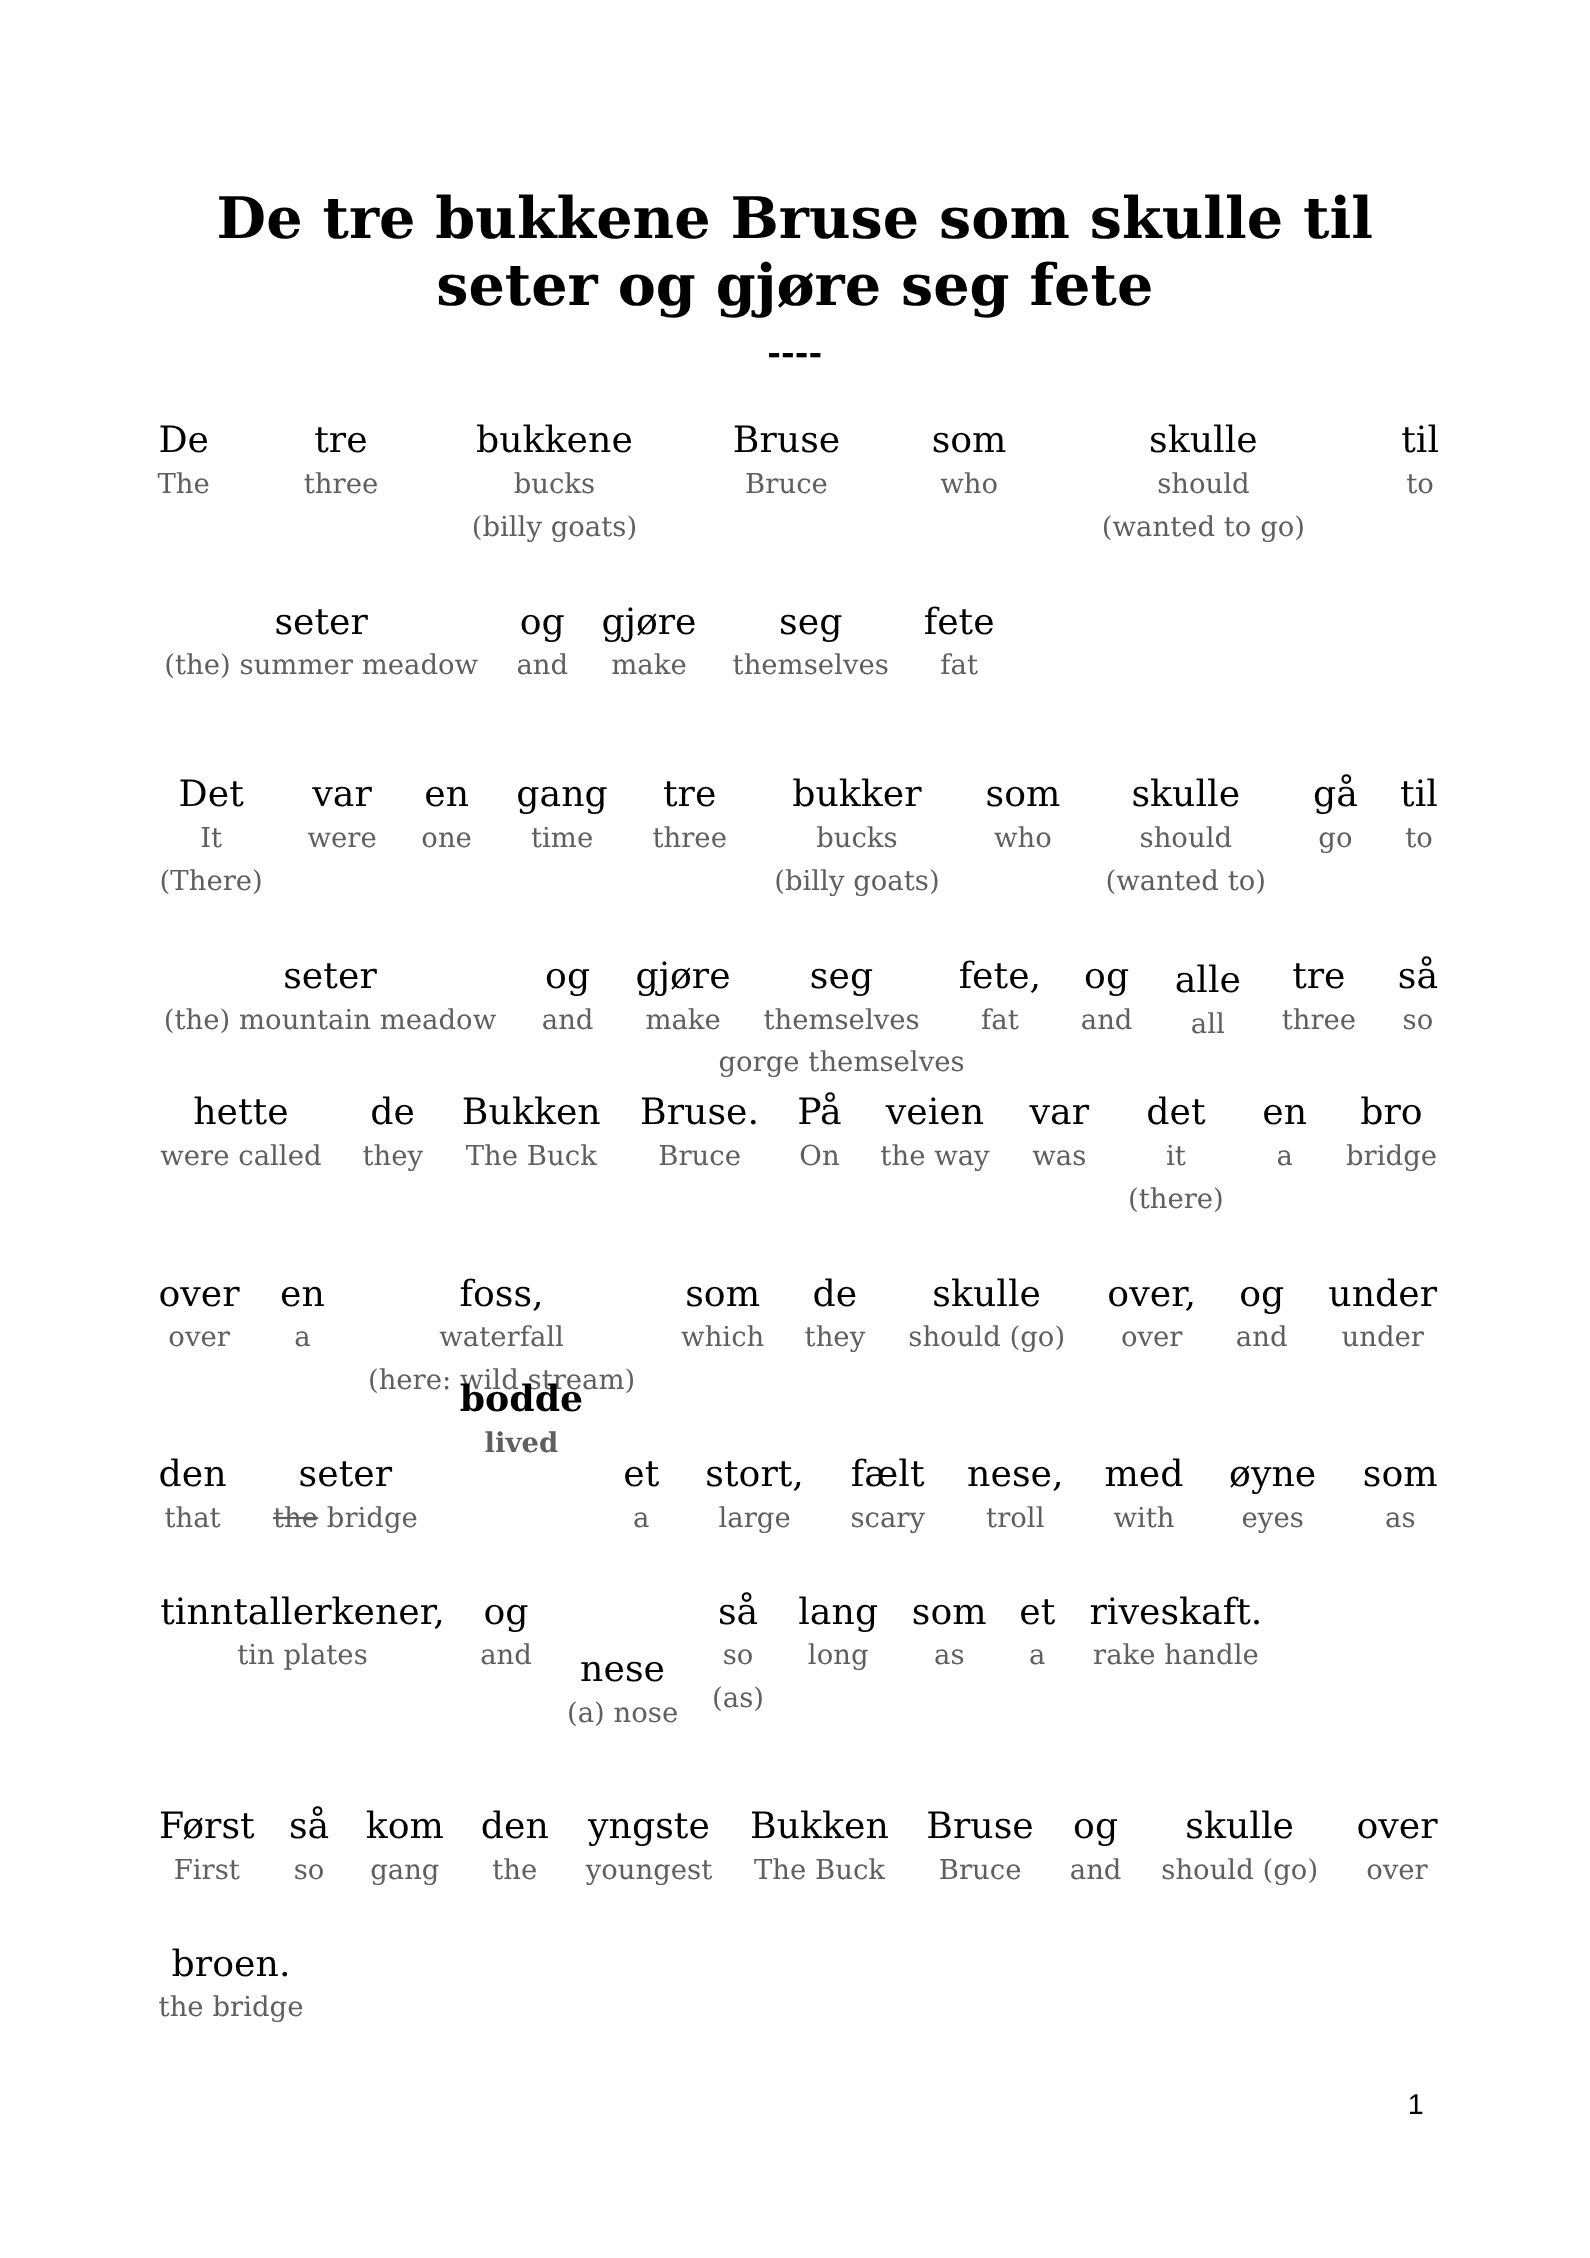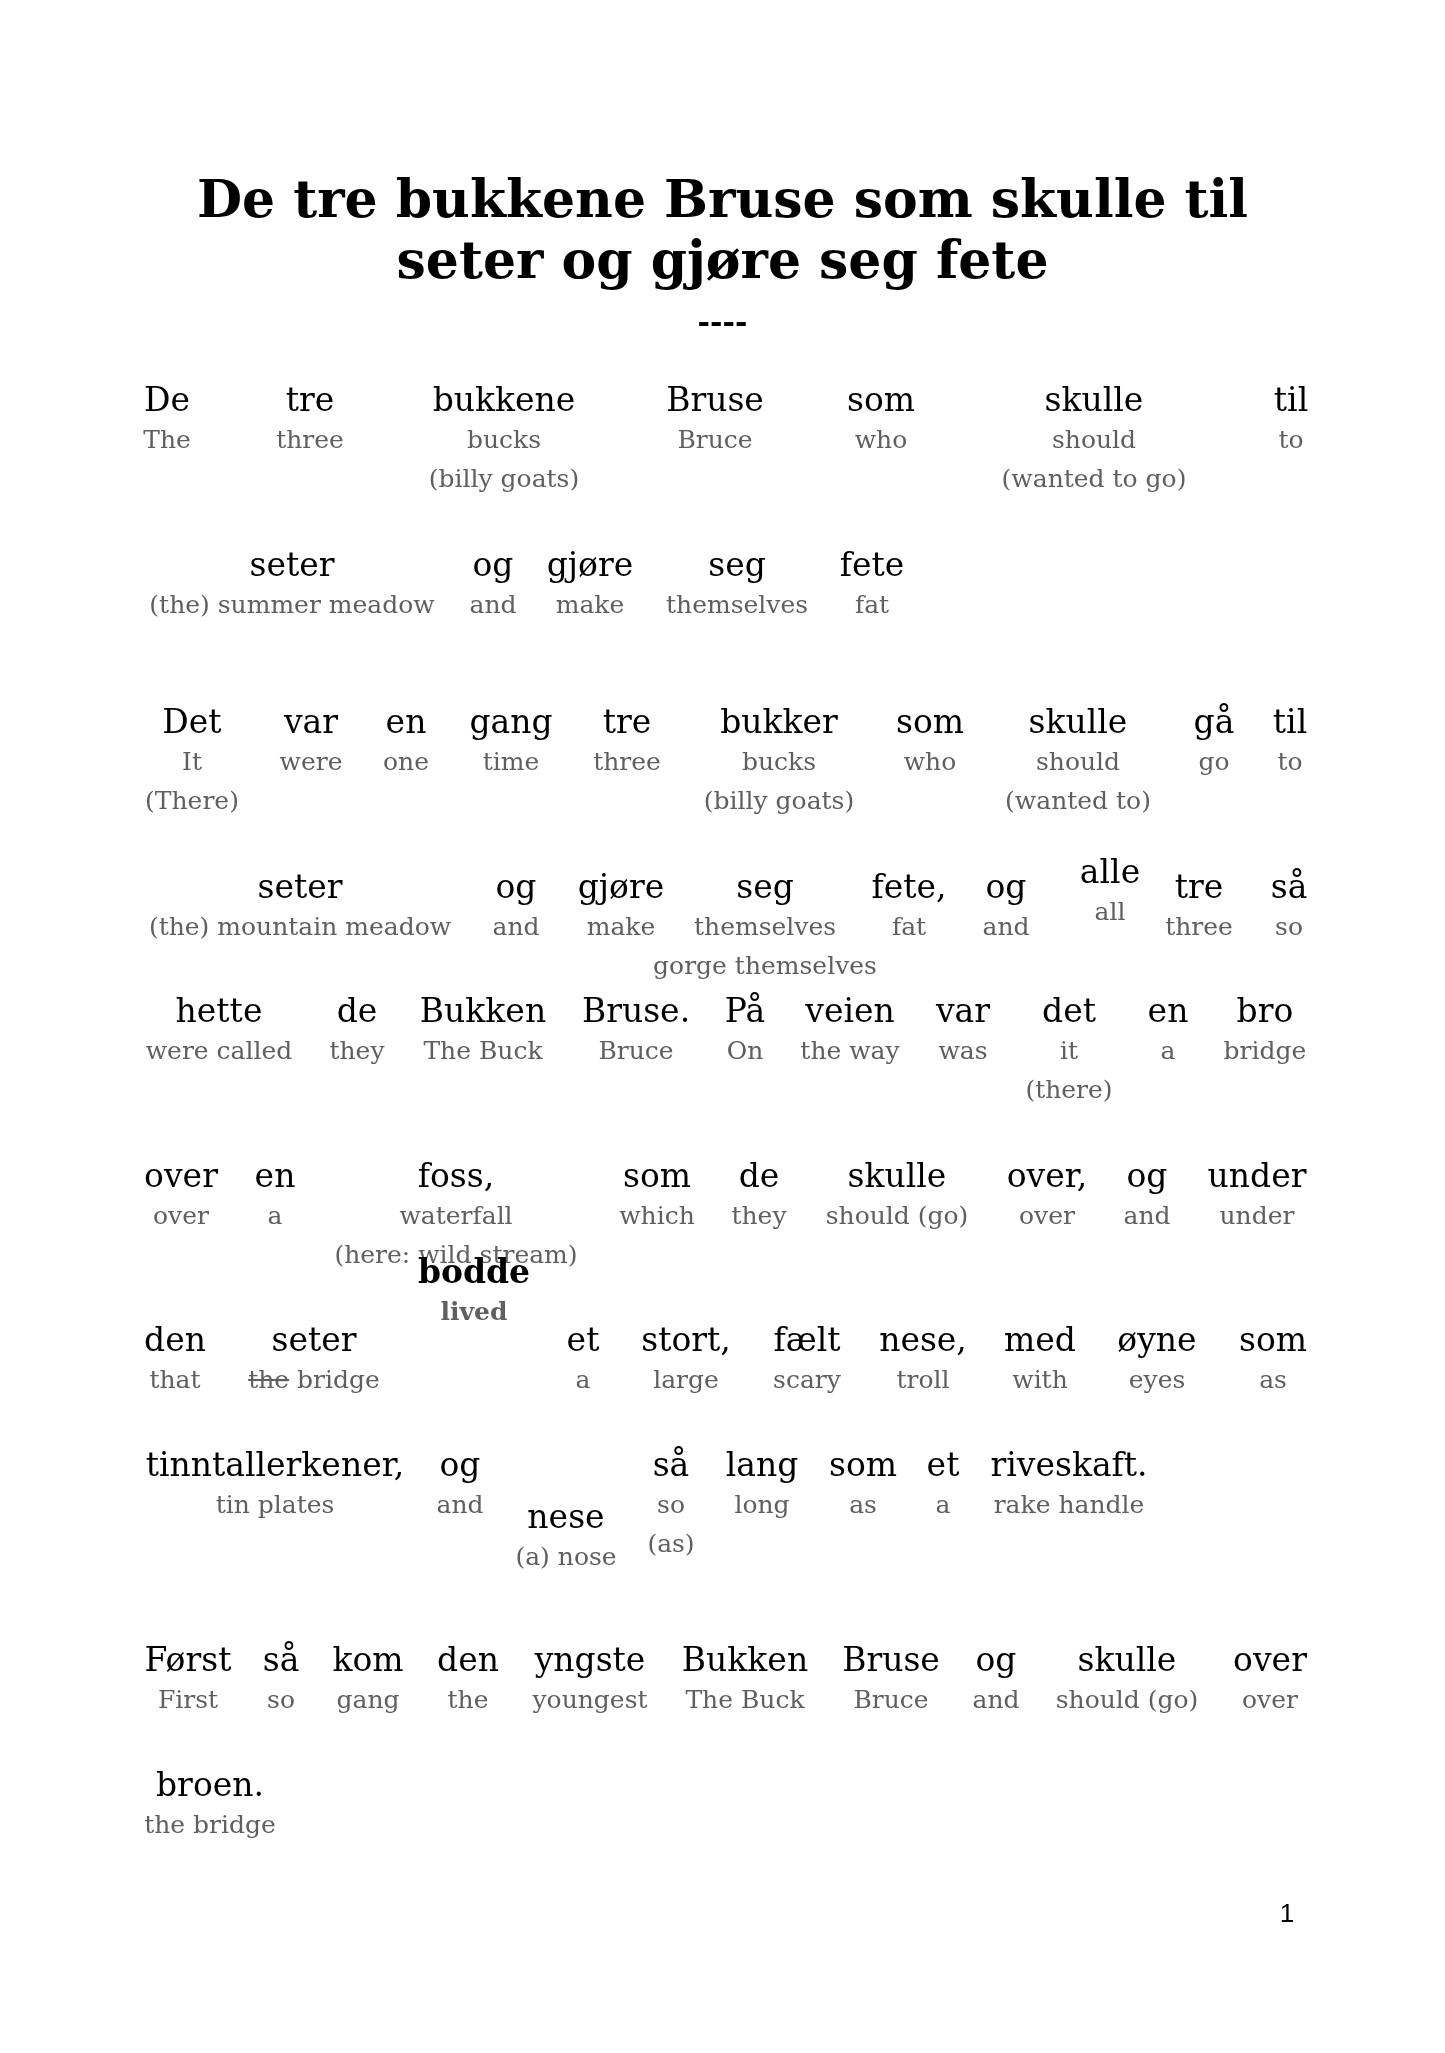--- a/index.html
+++ b/index.html
@@ -142,21 +142,21 @@
         <span class="en">gorge themselves</span>
       </div>
       <div class="w" style="left: 909px; top: 867px;">
         <span class="no">fete,</span>
         <span class="en">fat</span>
       </div>
       <div class="w" style="left: 1006px; top: 867px;">
         <span class="no">og</span>
         <span class="en">and</span>
       </div>
-      <div class="w" style="left: 1098px; top: 852px; margin-left: 12px;">
+      <div class="w" style="left: 1098px; top: 871px;">
         <span class="no">alle</span>
         <span class="en">all</span>
       </div>
       <div class="w" style="left: 1199px; top: 867px;">
         <span class="no">tre</span>
         <span class="en">three</span>
       </div>
       <div class="w" style="left: 1289px; top: 867px;">
         <span class="no">så</span>
         <span class="en">so</span>

